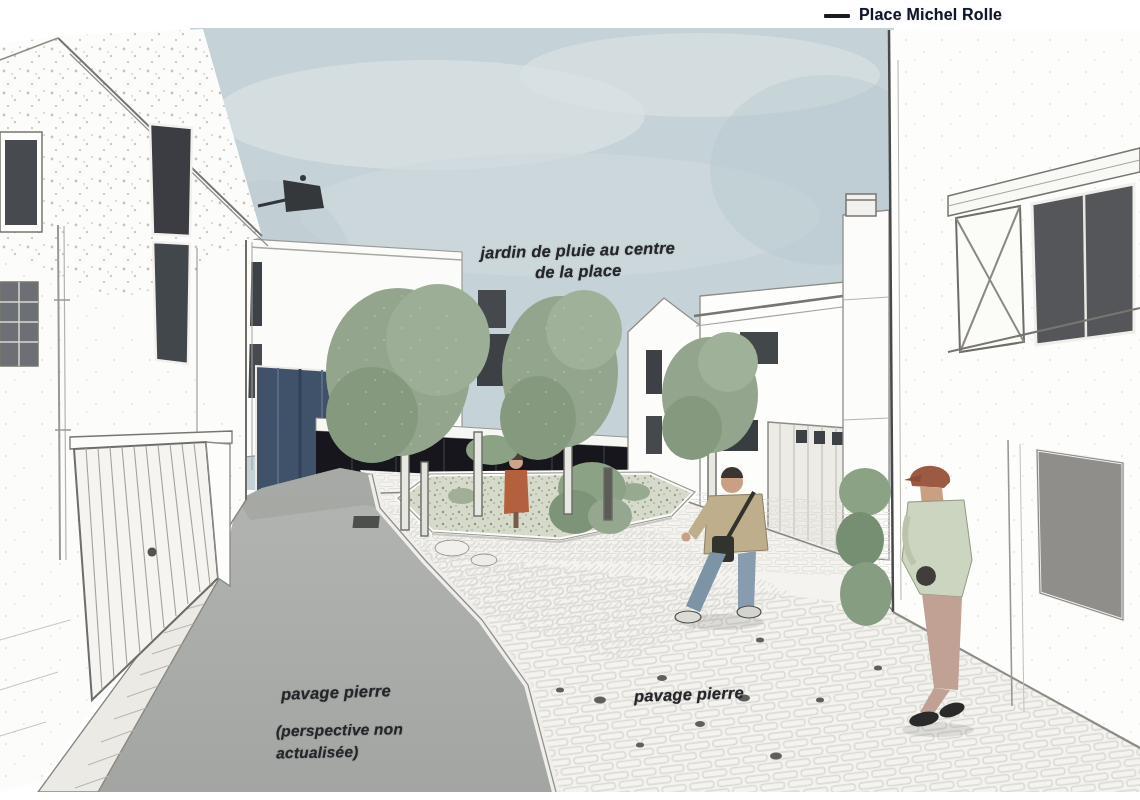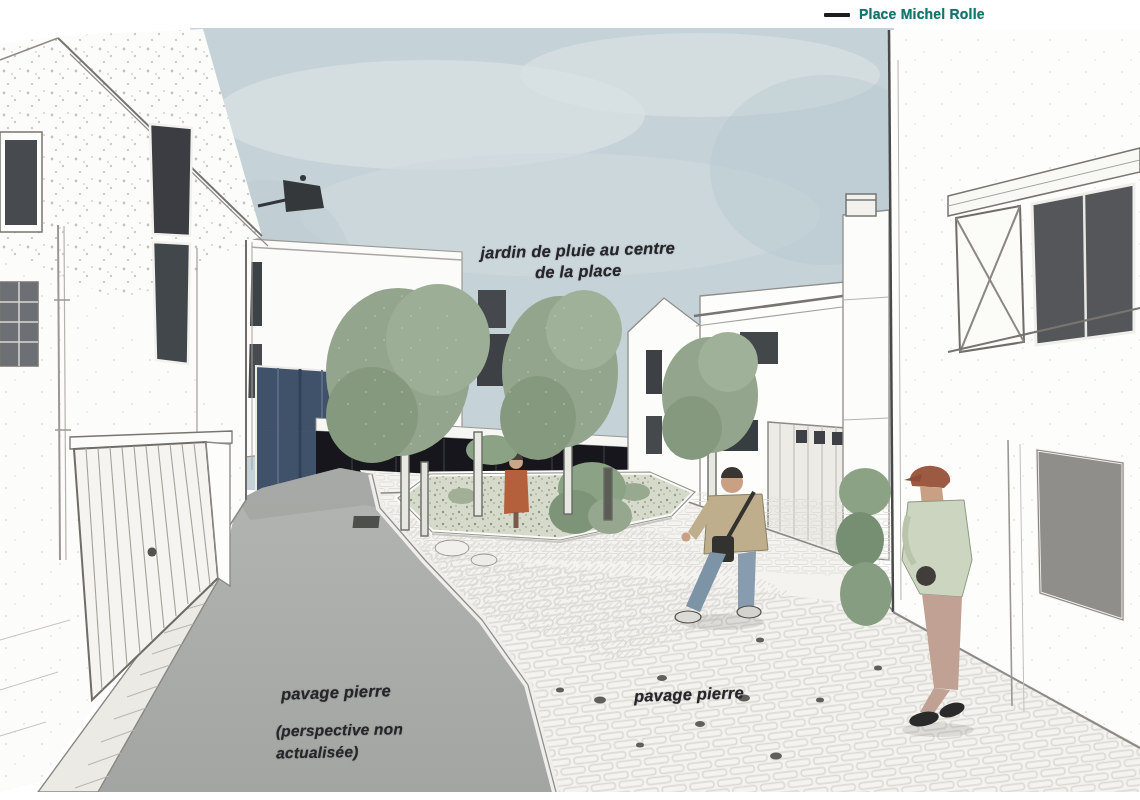--- a/index.html
+++ b/index.html
@@ -1,21 +1,21 @@
 <!DOCTYPE html>
 <html><head>
 <meta charset="utf-8">
 <style>
   html,body{margin:0;padding:0;background:#ffffff;}
   .stage{position:relative;width:1140px;height:800px;background:#ffffff;overflow:hidden;
          font-family:"Liberation Sans","DejaVu Sans",sans-serif;}
   .scene-svg{position:absolute;left:0;top:0;}
   .legend{position:absolute;left:824px;top:6px;display:flex;align-items:center;gap:9px;}
   .legend-dash{display:inline-block;width:26px;height:4px;background:#1d1d1f;border-radius:1px;margin-top:2px;}
-  .legend-label{font-size:14px;font-weight:700;color:#0f766e;letter-spacing:.2px;
+  .legend-label{font-size:16px;font-weight:700;color:#0f172a;letter-spacing:.2px;
                 text-shadow:0 0 1px rgba(30,30,30,.45);}
   .ann{position:absolute;font-style:italic;font-weight:600;color:#26262a;
        text-shadow:0 0 1.2px rgba(35,35,40,.6);letter-spacing:.2px;}
   .ann-rain{left:476px;top:240px;width:204px;text-align:center;font-size:16.5px;line-height:1.25;
             transform:rotate(-1.5deg);}
   .ann-pav-left{left:281px;top:683px;font-size:16.5px;transform:rotate(-2deg);}
   .ann-note{left:276px;top:719px;width:170px;font-size:15.5px;line-height:1.4;transform:rotate(-1deg);}
   .ann-pav-right{left:634px;top:685px;font-size:16.5px;transform:rotate(-2deg);}
 </style>
 </head>

